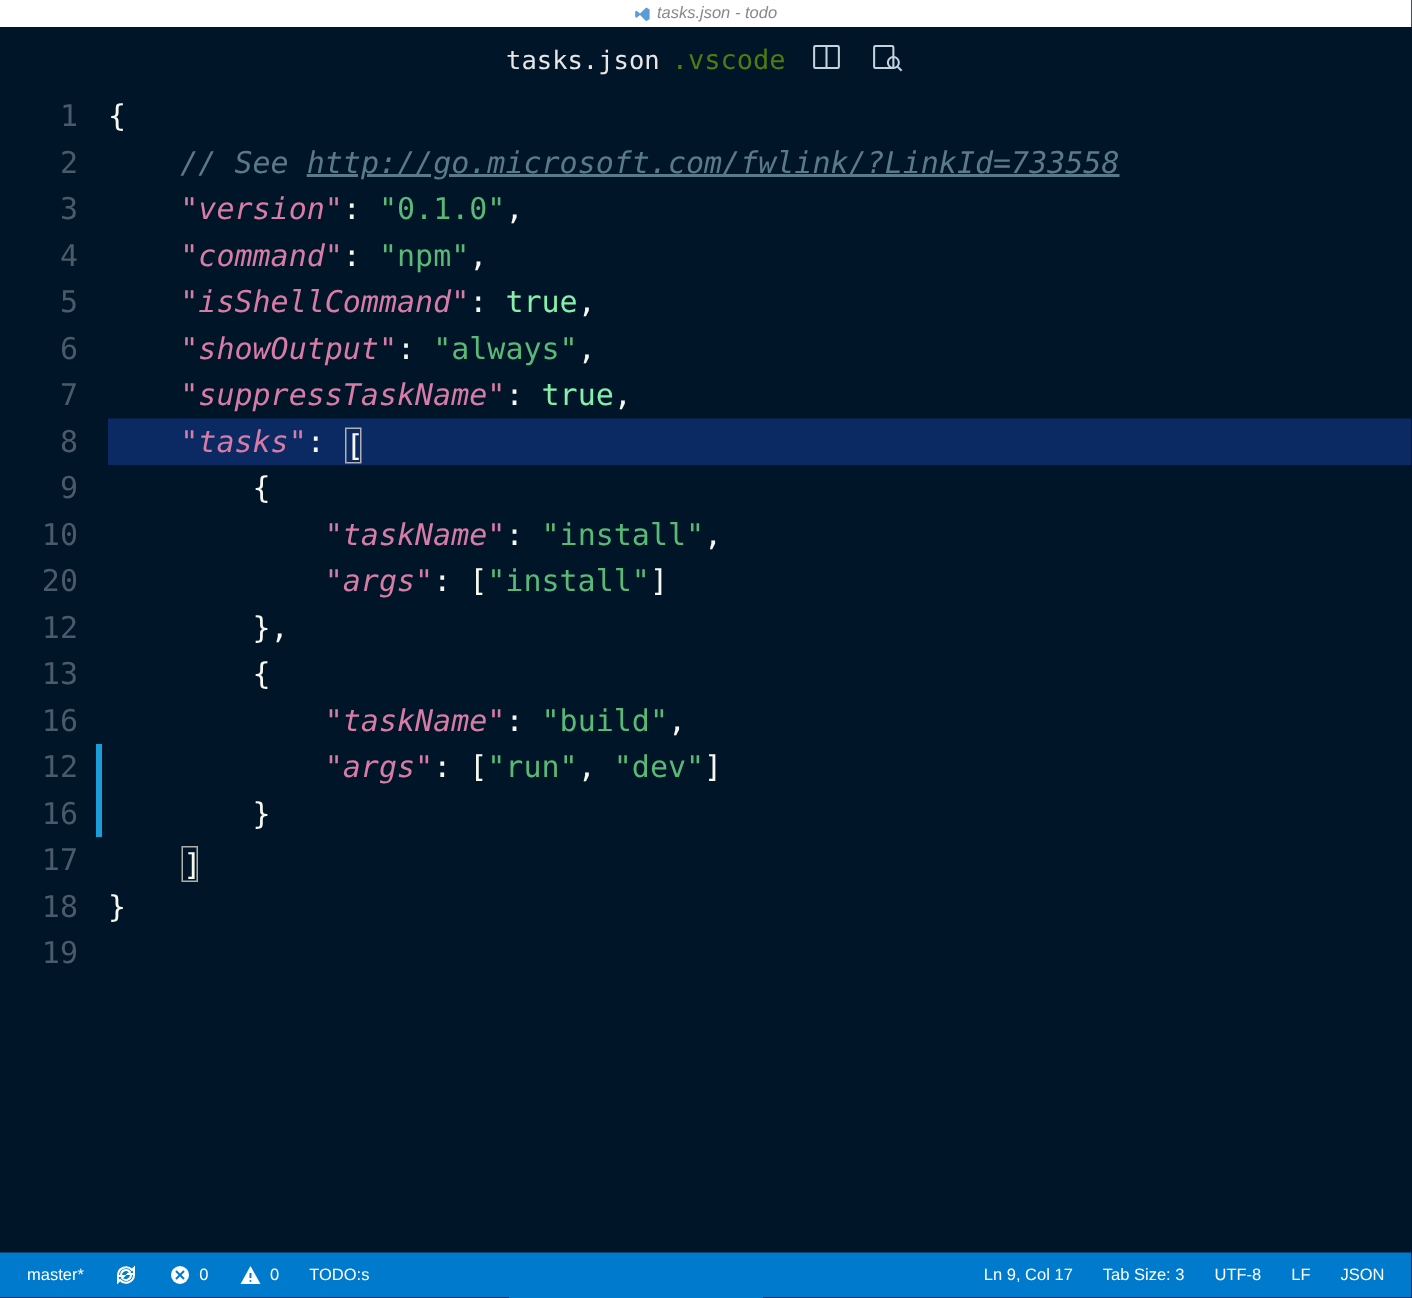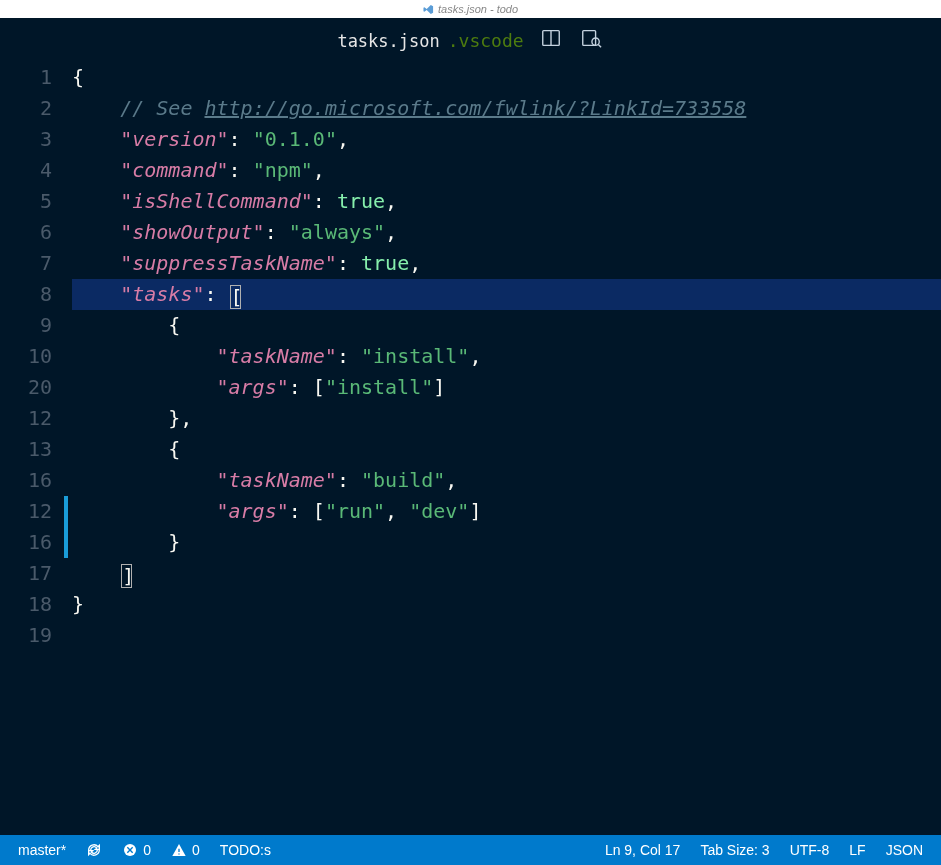--- a/index.html
+++ b/index.html
@@ -100,21 +100,21 @@
   text-align: center;
   line-height: 22px;
 }
 
 .statusbar {
   height: 30px;
   background: #007acc;
   color: #fff;
   display: flex;
   align-items: center;
-  font-size: 14px;
+  font-size: 11px;
   font-family: -apple-system, 'Segoe UI', sans-serif;
   padding: 0 8px;
   gap: 0;
 }
 .sb-item { padding: 0 10px; display: flex; align-items: center; gap: 5px; cursor: pointer; }
 .sb-item svg { width: 16px; height: 16px; }
 .sb-spacer { flex: 1; }
 </style>
 </head>
 <body>

